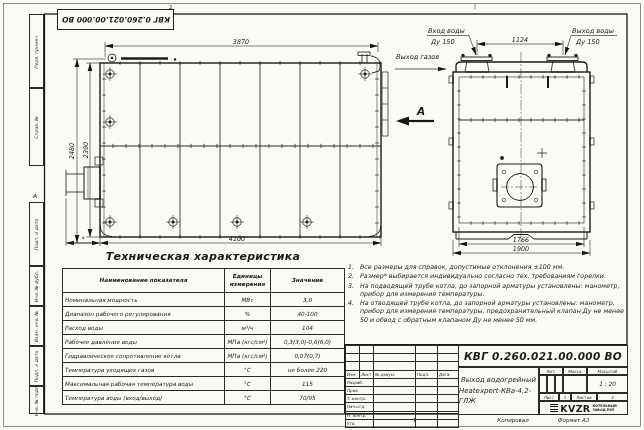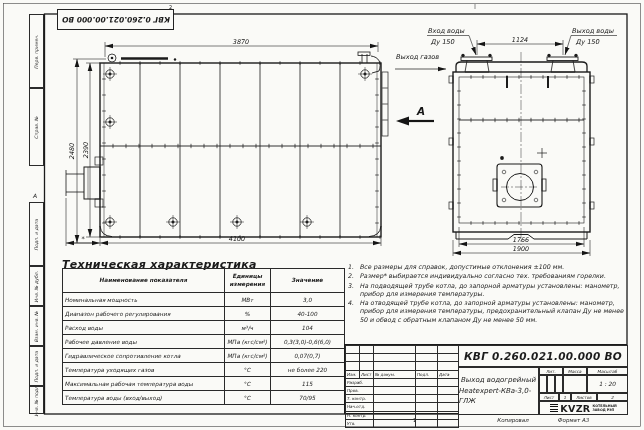--- a/index.html
+++ b/index.html
@@ -17,21 +17,21 @@
          display:flex;align-items:center;justify-content:center;background:#fafaf7;}
   .mcell span{transform:rotate(-90deg);white-space:nowrap;font:italic 4.6px "DejaVu Sans",sans-serif;color:#333;}
   .zoneA{position:absolute;left:33px;top:192px;font:italic 6px "DejaVu Sans",sans-serif;}
 
   
   .topstamp{position:absolute;left:57px;top:9px;width:115px;height:19px;border:1px solid #222;
             background:#fafaf7;display:flex;align-items:center;justify-content:center;}
   .topstamp span{transform:rotate(180deg);font:italic 600 7.5px "DejaVu Sans",sans-serif;white-space:nowrap;}
 
   
-  .spec-title{position:absolute;left:62px;top:258px;width:282px;text-align:left;
+  .spec-title{position:absolute;left:62px;top:250px;width:282px;text-align:center;
               font:italic 600 11px "DejaVu Sans",sans-serif;letter-spacing:.3px;}
   table.spec{position:absolute;left:62px;top:268px;width:282px;border-collapse:collapse;table-layout:fixed;}
   table.spec td,table.spec th{border:0.8px solid #2a2a2a;font:italic 5.7px "DejaVu Sans",sans-serif;
               padding:0 2px;height:13px;overflow:hidden;white-space:nowrap;}
   table.spec th{font-weight:600;text-align:center;height:23px;white-space:normal;line-height:1.25;}
   td.c{text-align:center;}
 
   
   .notes{position:absolute;left:348px;top:263px;width:276px;font:italic 6.3px "DejaVu Sans",sans-serif;line-height:1.32;}
   .note{display:flex;margin-bottom:1px;}
@@ -545,21 +545,21 @@
             <td></td>
             <td></td>
             <td></td>
           </tr>
     </tbody>
       </table>
 
     <div class="abs docnum" style="left:113px;top:0;width:170px;height:22px;">КВГ 0.260.021.00.000 ВО</div>
     <div class="abs pname" style="left:113px;top:22px;width:81px;height:48px;">
       <span>Выход водогрейный</span>
-      <span>Heatexpert-КВа-3,0-ГЛЖ</span>
+      <span>Heatexpert-КВа-4,2-ГЛЖ</span>
     </div>
 
     <div class="abs" style="left:194px;top:22px;width:24px;height:8px;">Лит.</div>
     <div class="abs" style="left:218px;top:22px;width:24px;height:8px;">Масса</div>
     <div class="abs" style="left:242px;top:22px;width:41px;height:8px;">Масштаб</div>
     <div class="abs" style="left:194px;top:30px;width:8px;height:18px;"></div>
     <div class="abs" style="left:202px;top:30px;width:8px;height:18px;"></div>
     <div class="abs" style="left:210px;top:30px;width:8px;height:18px;"></div>
     <div class="abs" style="left:218px;top:30px;width:24px;height:18px;"></div>
     <div class="abs scaleval" style="left:242px;top:30px;width:41px;height:18px;">1 : 20</div>

